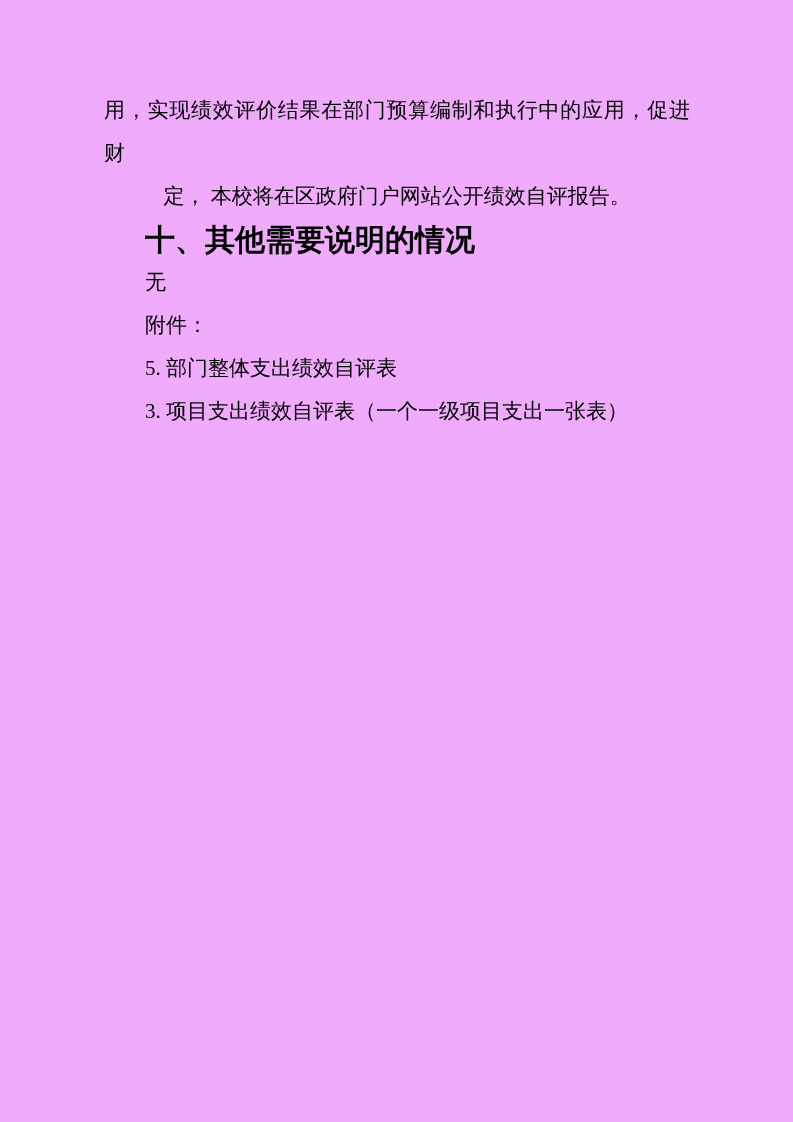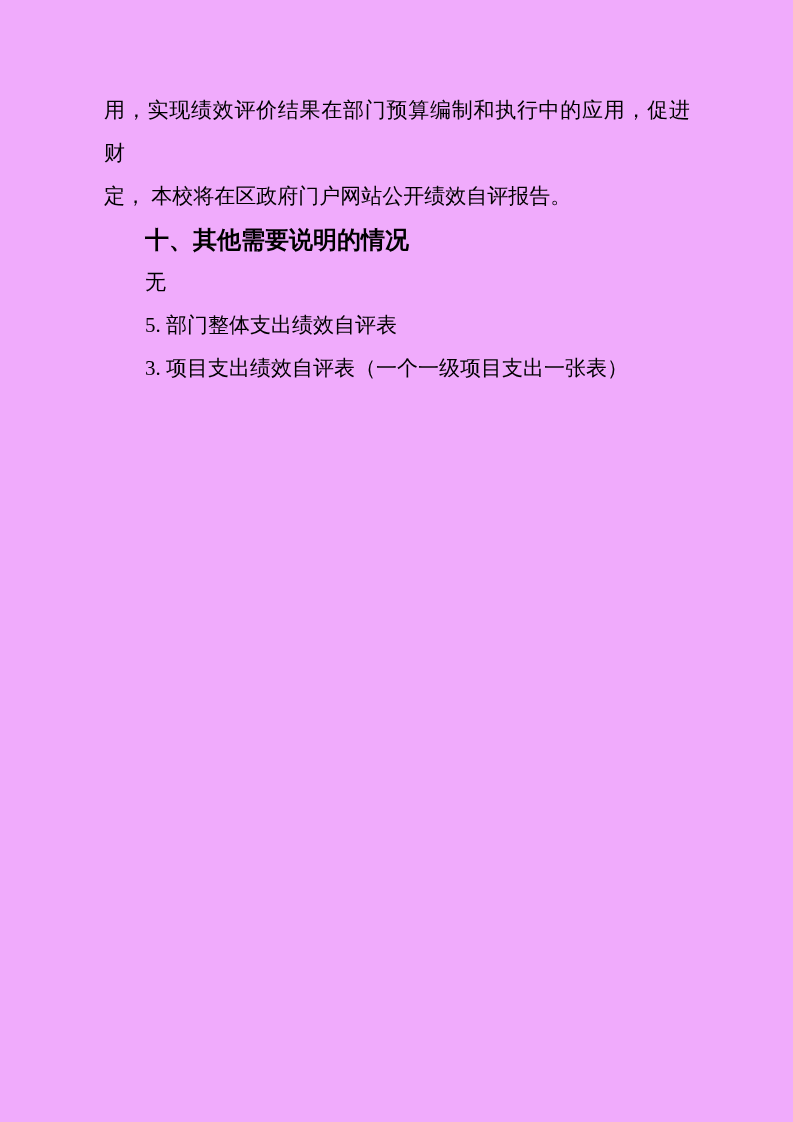--- a/index.html
+++ b/index.html
@@ -17,31 +17,32 @@
   .content {
     position: absolute;
     left: 104px;
     top: 89px;
     width: 586px;
     font-size: 21px;
     line-height: 43px;
   }
   .par-line {
     white-space: nowrap;
+    text-align: center;
   }
   .par-line.fill {
     white-space: normal;
     text-align: justify;
     
     text-align-last: justify;
   }
   .section-heading {
     font-family: "Liberation Sans", "DejaVu Sans", sans-serif;
     font-weight: bold;
-    font-size: 24px;
+    font-size: 30px;
     line-height: 43px;
     text-indent: 41px;
   }
   .indented {
     text-indent: 41px;
   }
 </style>
 </head>
 <body>
 
@@ -50,20 +51,21 @@
 
     <div>
       <div class="par-line fill">用，实现绩效评价结果在部门预算编制和执行中的应用，促进财</div>
       <div class="par-line">定， 本校将在区政府门户网站公开绩效自评报告。</div>
     </div>
 
     <div class="section-heading">十、其他需要说明的情况</div>
 
     <div class="indented">无</div>
 
+    <div class="indented">附件：</div>
 
 
     <div class="indented">5. 部门整体支出绩效自评表</div>
 
     <div class="indented">3. 项目支出绩效自评表（一个一级项目支出一张表）</div>
 
   </div>
 </div>
 
 </body></html>

